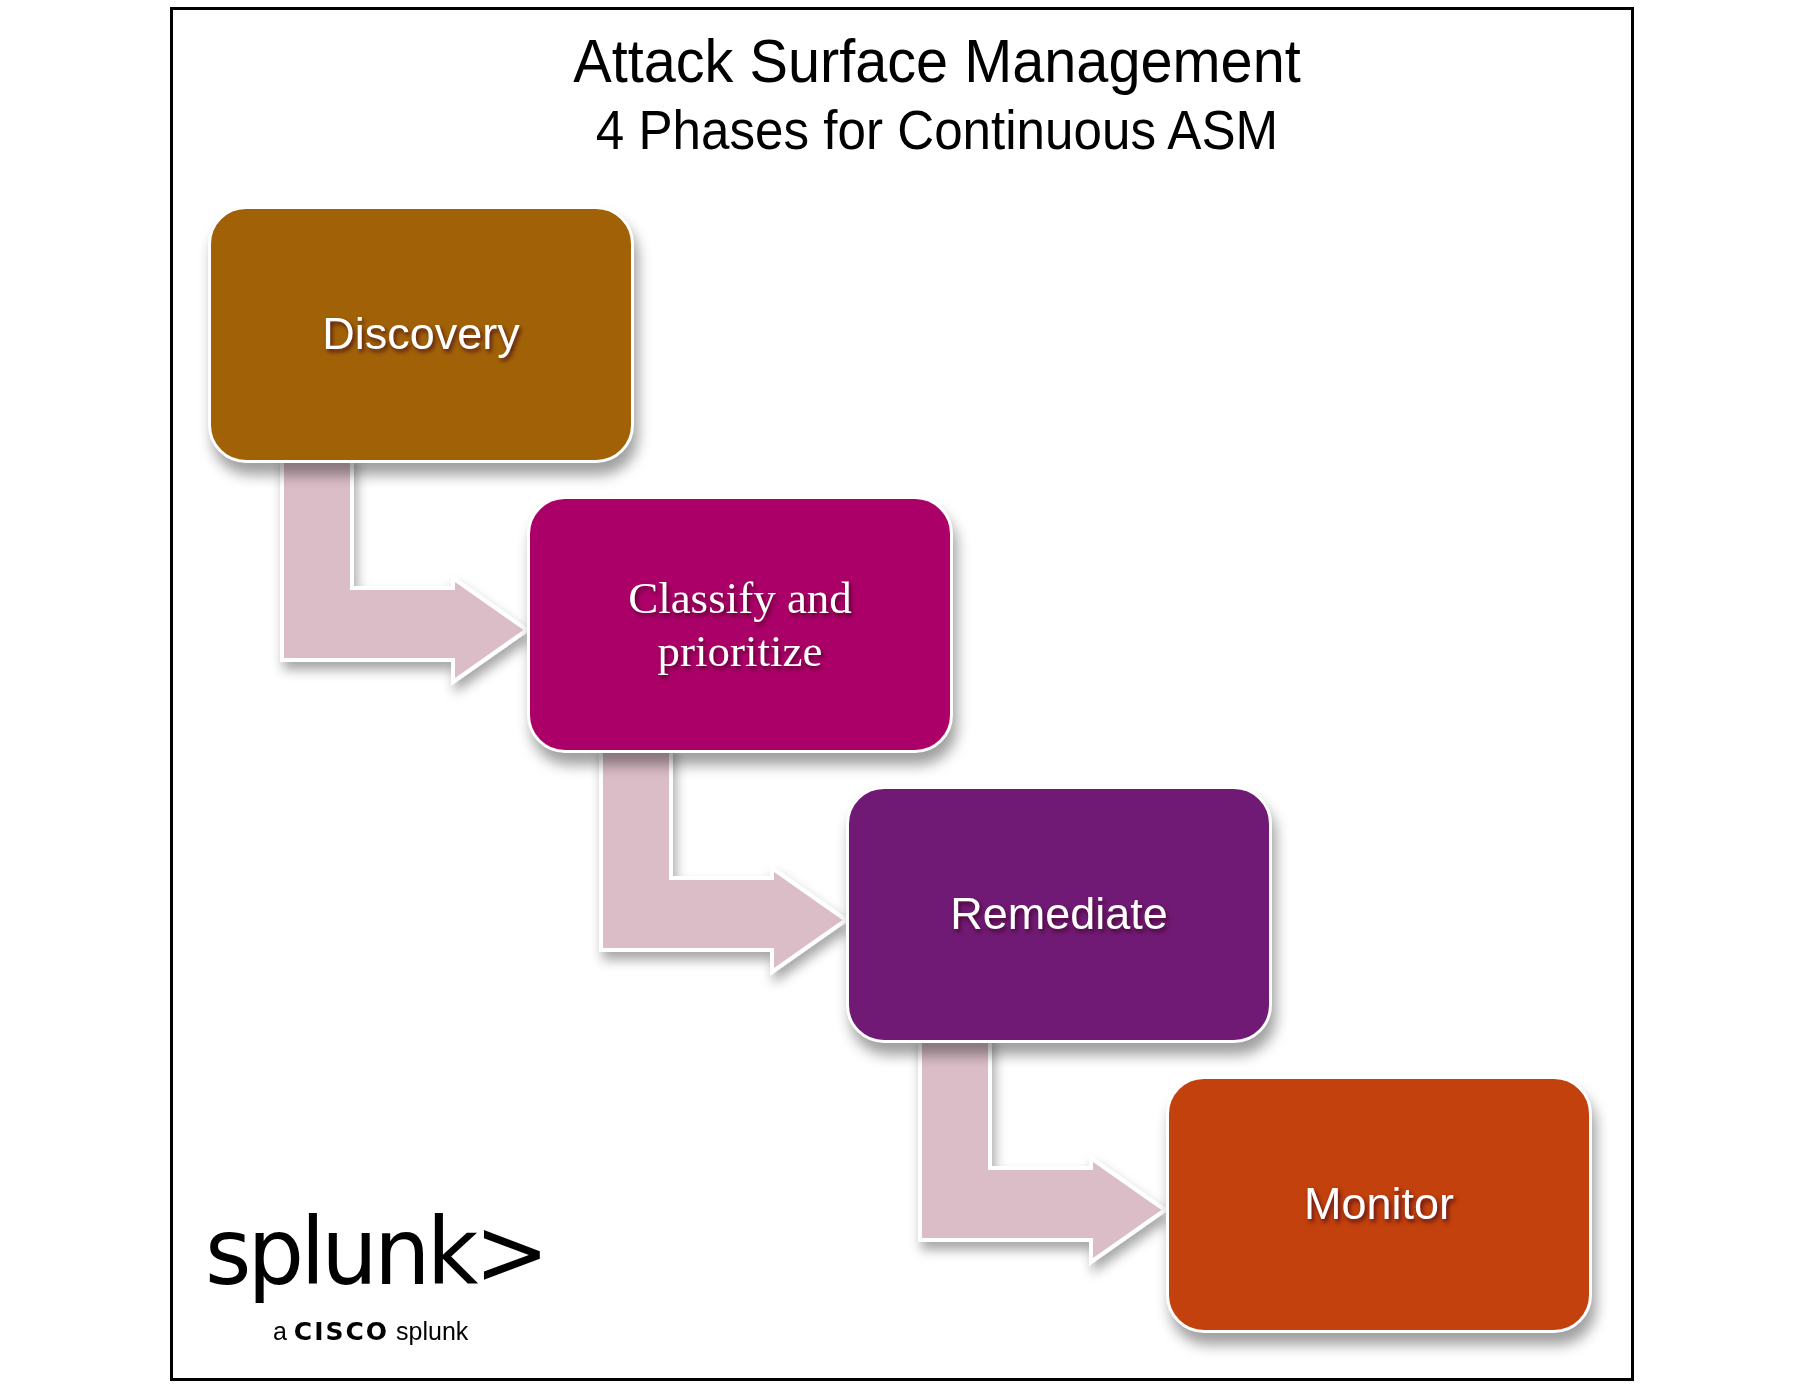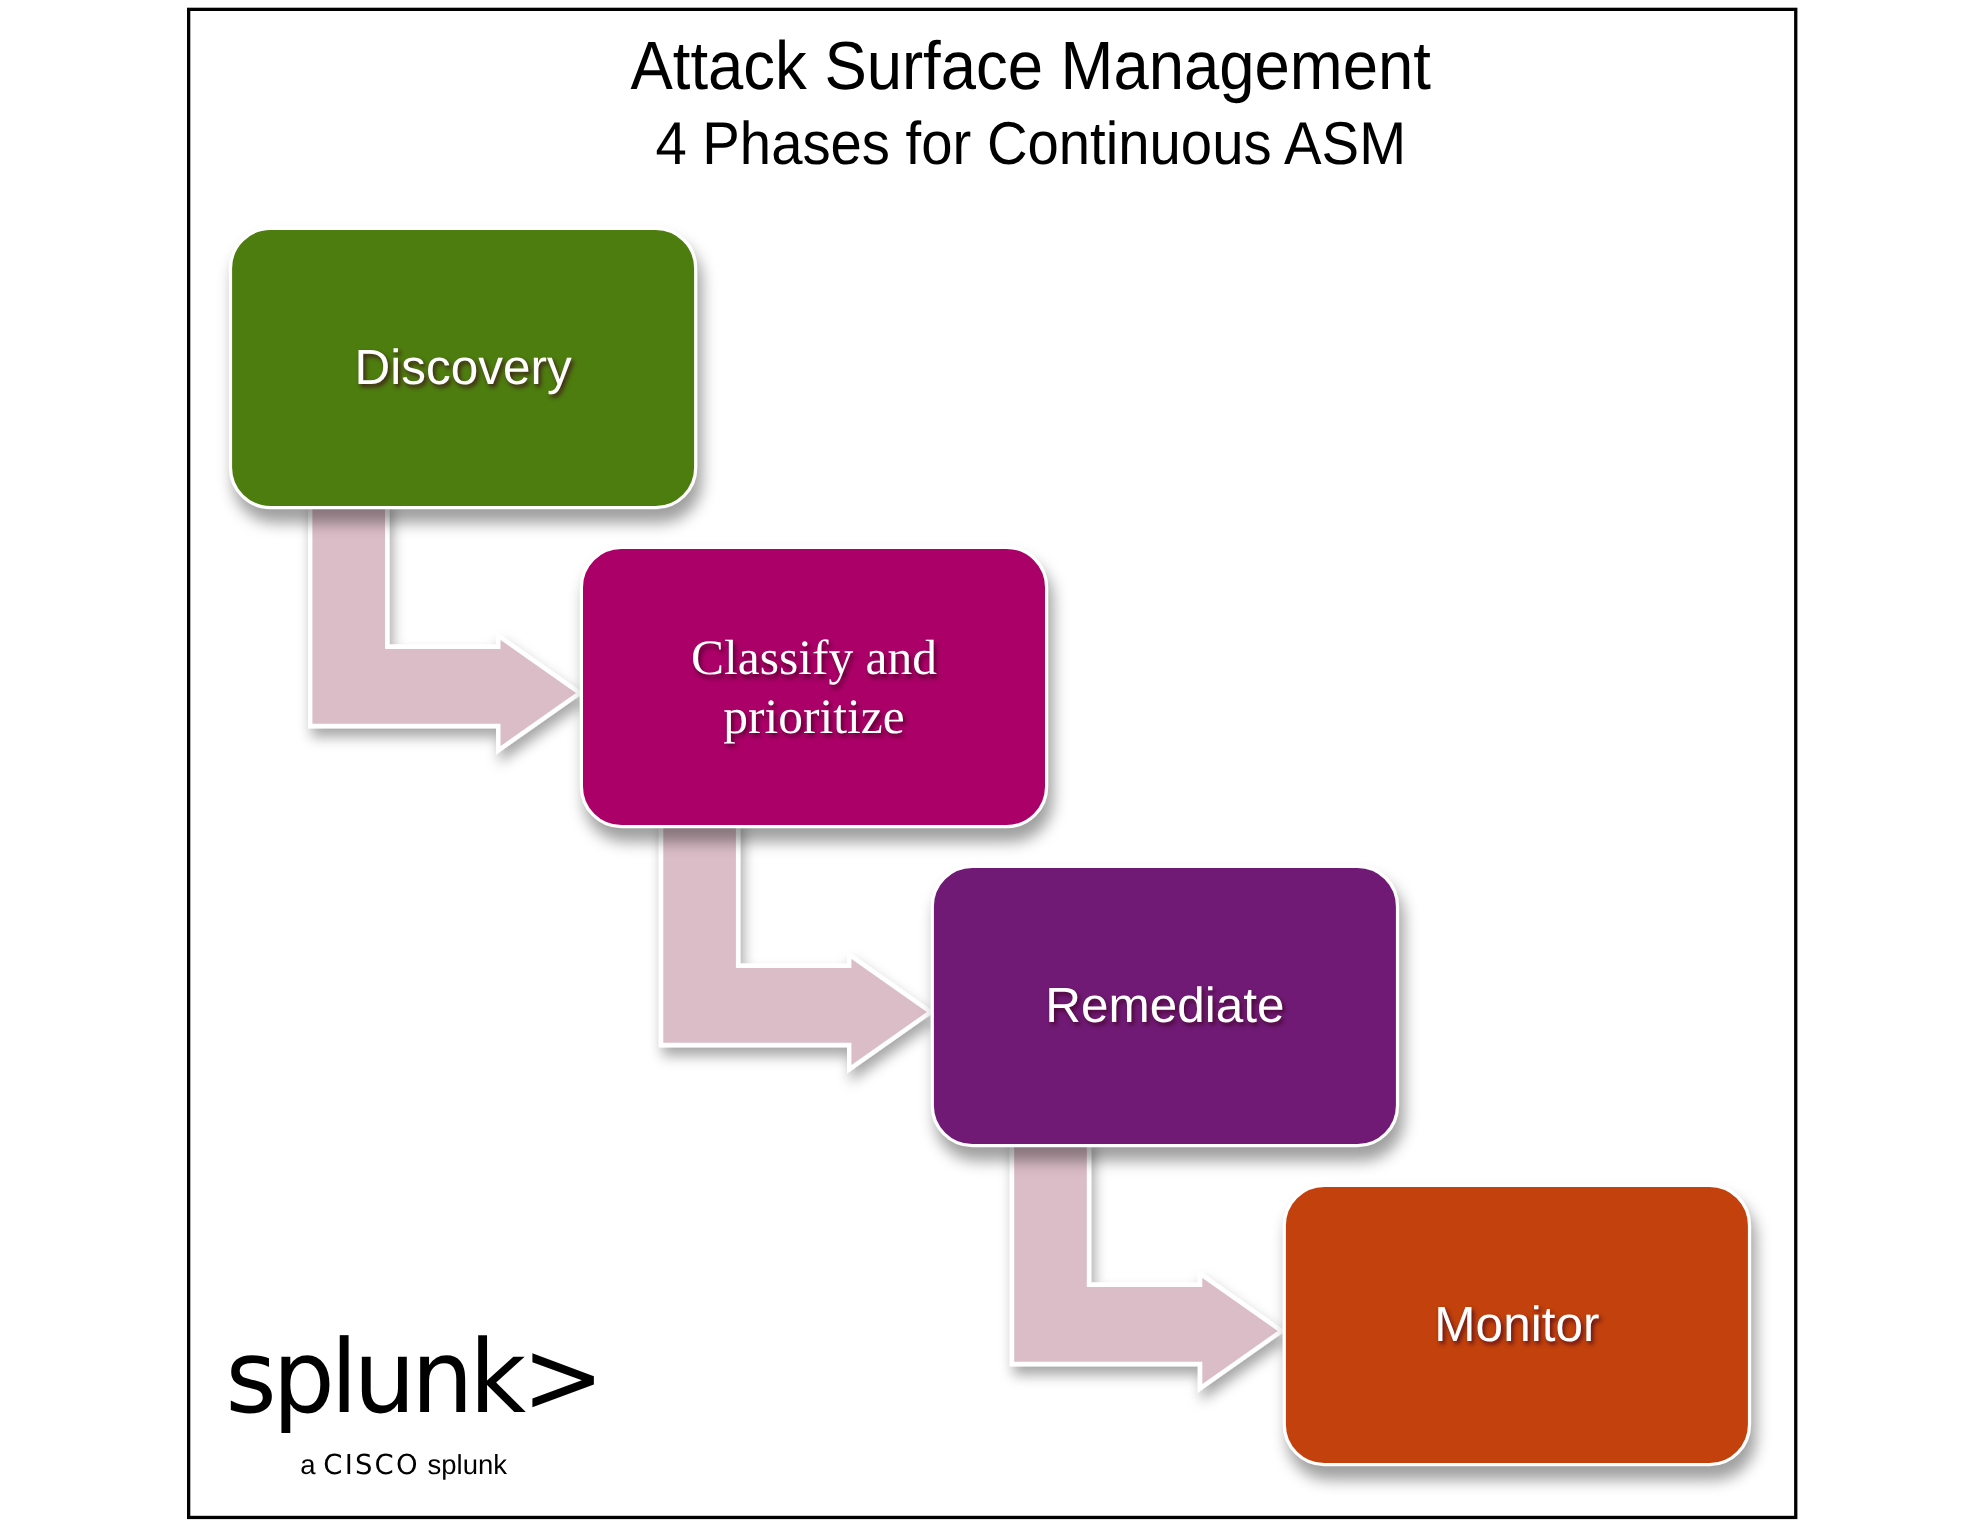--- a/index.html
+++ b/index.html
@@ -15,21 +15,21 @@
     .box { position: absolute; width: 420px; height: 251px; border: 3px solid #ffffff;
            border-radius: 38px; box-shadow: 4px 12px 14px rgba(0,0,0,0.38);
            display: flex; align-items: center; justify-content: center; text-align: center;
            color: #ffffff; font-size: 45px; line-height: 1.17;
            text-shadow: 2px 3px 4px rgba(60,0,30,0.75); }
     .box span { display: block; }
     .logo { position: absolute; left: 205px; top: 1207px; width: 330px; }
     .logo-main { font-family: "DejaVu Sans", sans-serif; font-size: 92px; letter-spacing: -4px;
                  color: #000; line-height: 1; font-weight: 400; transform: scaleX(0.97); transform-origin: 0 0; }
     .logo-sub { position: absolute; left: 68px; top: 110px; font-size: 25px; color: #000; white-space: nowrap; }
-    .logo-sub .cisco { font-family: "DejaVu Sans", sans-serif; font-weight: normal; letter-spacing: 2px; font-size: 25px; }
+    .logo-sub .cisco { font-family: "DejaVu Sans", sans-serif; font-weight: bold; letter-spacing: 2px; font-size: 25px; }
   </style>
 </head>
 <body>
 
 <div class="frame" style="border-color: rgb(0, 0, 0);"></div>
 
 <div class="title">Attack Surface Management</div>
 <div class="subtitle">4 Phases for Continuous ASM</div>
 
 <svg class="arrows" width="1796" height="1384">
@@ -38,21 +38,21 @@
       <feDropShadow dx="3" dy="8" stdDeviation="6" flood-color="#000" flood-opacity="0.35"></feDropShadow>
     </filter>
   </defs>
   <g id="arrow-group">
       <path d="M282,455 L352,455 L352,588 L453,588 L453,578 L527,630 L453,682 L453,660 L282,660 Z" fill="#dbbdc7" stroke="#ffffff" stroke-width="4" stroke-linejoin="miter" filter="url(#ashadow)"></path>
       <path d="M601,745 L671,745 L671,878 L772,878 L772,868 L846,920 L772,972 L772,950 L601,950 Z" fill="#dbbdc7" stroke="#ffffff" stroke-width="4" stroke-linejoin="miter" filter="url(#ashadow)"></path>
       <path d="M920,1035 L990,1035 L990,1168 L1091,1168 L1091,1158 L1165,1210 L1091,1262 L1091,1240 L920,1240 Z" fill="#dbbdc7" stroke="#ffffff" stroke-width="4" stroke-linejoin="miter" filter="url(#ashadow)"></path>
     </g>
 </svg>
 
-<div class="box" style="left: 208px; top: 206px; background: #4d7c0f; color: rgb(255, 255, 255);">
+<div class="box" style="left: 208px; top: 206px; background: #a16207; color: rgb(255, 255, 255);">
   <div>
       <span>Discovery</span>
     </div>
 </div>
 <div class="box" style="left: 527px; top: 496px; background: rgb(171, 0, 104); color: rgb(255, 255, 255); font-family: Liberation Serif, serif;">
   <div>
     <span>Classify and</span>
     <span>prioritize</span>
   </div>
 </div>

